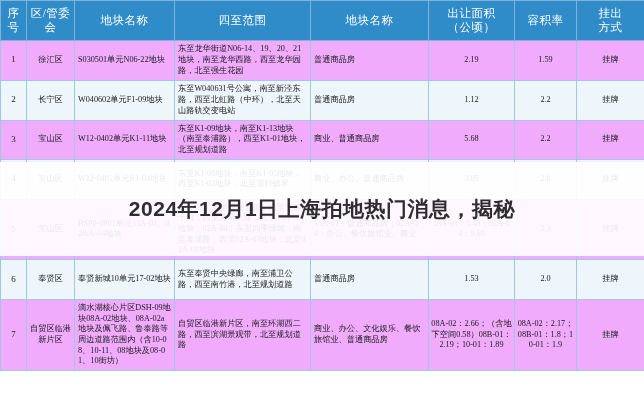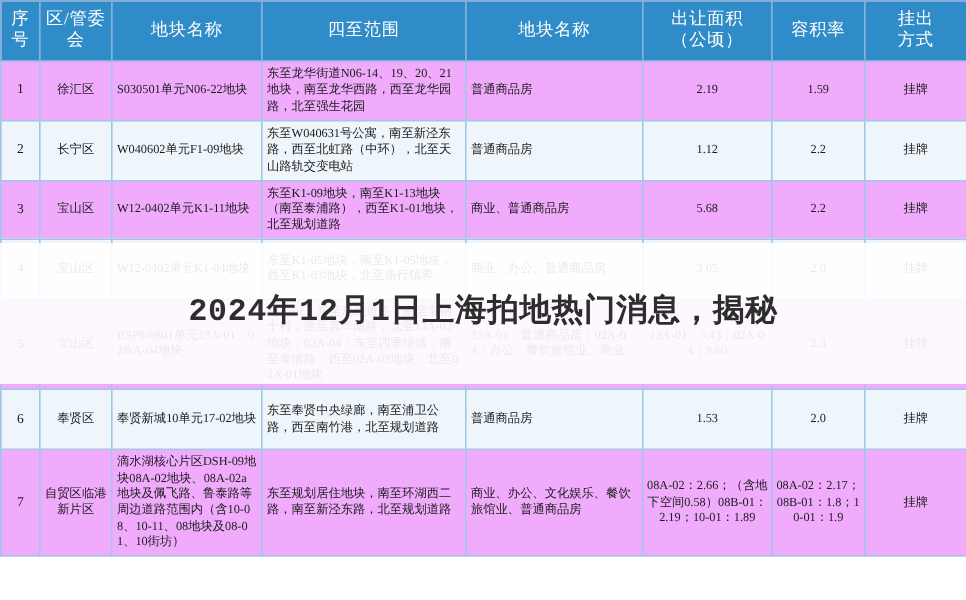--- a/index.html
+++ b/index.html
@@ -78,21 +78,21 @@
     width: 644px;
     height: 94px;
     background: rgba(255,255,255,0.90);
     display: flex;
     align-items: center;
     justify-content: center;
     box-sizing: border-box;
     padding: 0 10px;
   }
   #overlay .headline {
-    font-family: Liberation Mono, monospace;
+    font-family: Liberation Sans, sans-serif;
     font-weight: bold;
     font-size: 21px;
     line-height: 32px;
     color: #2d2d2d;
     text-align: right;
     letter-spacing: 0.5px;
   }
 </style>
 </head>
 <body>
@@ -186,21 +186,21 @@
         <td class="col-range">东至奉贤中央绿廊，南至浦卫公路，西至南竹港，北至规划道路</td>
         <td class="col-use">普通商品房</td>
         <td>1.53</td>
         <td>2.0</td>
         <td>挂牌</td>
       </tr>
       <tr style="height:62px;">
         <td class="col-idx">7</td>
         <td>自贸区临港新片区</td>
         <td class="col-name">滴水湖核心片区DSH-09地块08A-02地块、08A-02a地块及佩飞路、鲁泰路等周边道路范围内（含10-08、10-11、08地块及08-01、10街坊）</td>
-        <td class="col-range">东至规划居住地块，南至环湖西二路，南至新泾东路，北至规划道路</td>
+        <td class="col-range">自贸区临港新片区，南至环湖西二路，西至滨湖景观带，北至规划道路</td>
         <td class="col-use">商业、办公、文化娱乐、餐饮旅馆业、普通商品房</td>
         <td>08A-02：2.66；（含地下空间0.58）08B-01：2.19；10-01：1.89</td>
         <td>08A-02：2.17；08B-01：1.8；10-01：1.9</td>
         <td>挂牌</td>
       </tr>
     </tbody>
   </table>
 
   <div id="overlay">
     <div class="headline">

